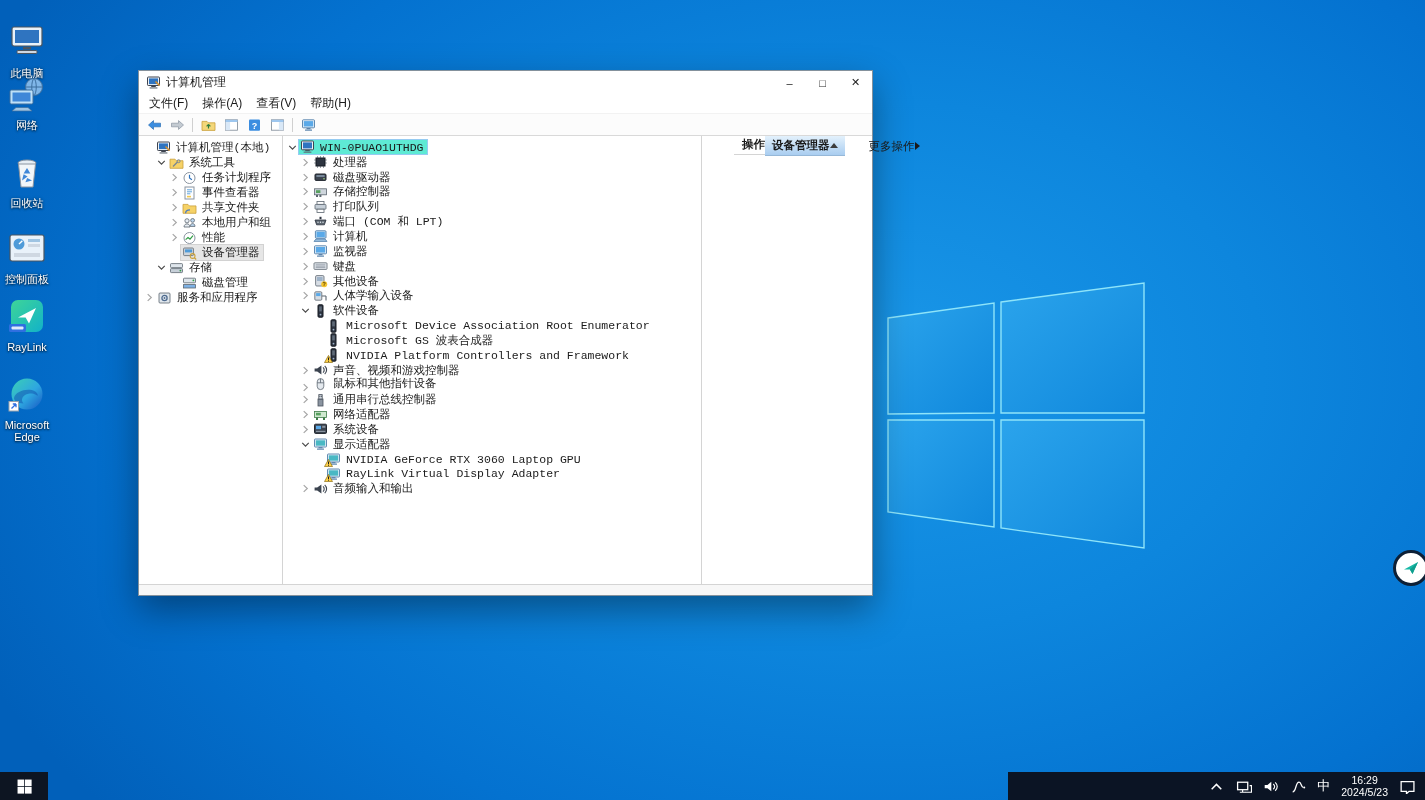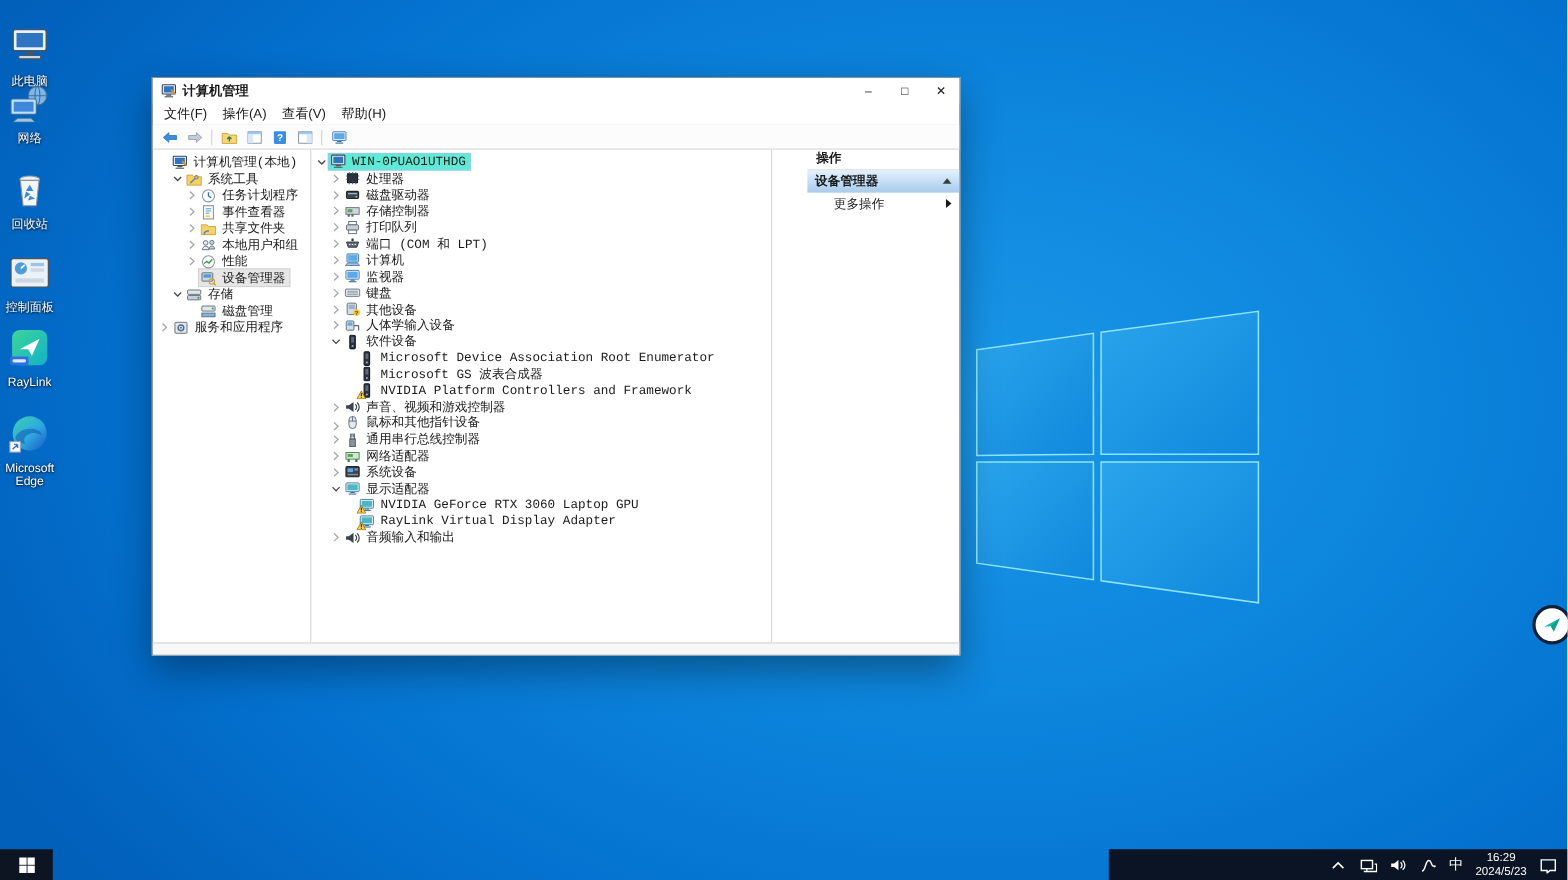--- a/index.html
+++ b/index.html
@@ -24,32 +24,32 @@
   }
   
   .win{
     position:absolute;left:138px;top:70px;width:733px;height:524px;
     background:#fff;border:1px solid #84919c;
     box-shadow:0 14px 34px rgba(0,0,0,.38);
     display:flex;flex-direction:column;font-size:12px;color:#1a1a1a;
   }
   .titlebar{height:23px;flex:none;display:flex;align-items:center;padding-left:7px;background:#fff;}
   .titlebar .ticon16{width:15px;height:14px;margin-right:5px;}
-  .title-text{font-size:12px;font-weight:bold;}
+  .title-text{font-size:12px;}
   .winbtns{margin-left:auto;display:flex;height:100%;}
   .winbtn{width:33px;height:100%;display:flex;align-items:center;justify-content:center;font-size:11px;color:#222;}
   .menubar{height:19px;flex:none;display:flex;align-items:center;padding-left:3px;border-bottom:1px solid #f2f2f2;}
   .menu-item{padding:0 7px;font-size:12px;height:100%;display:flex;align-items:center;}
   .toolbar{height:21px;flex:none;display:flex;align-items:center;padding-left:5px;gap:3px;border-bottom:1px solid #d9d9d9;background:#fcfcfc;}
   .tbtn{width:20px;height:18px;display:flex;align-items:center;justify-content:center;}
   .tsep{width:1px;height:14px;background:#d0d0d0;margin:0 2px;}
   .content{flex:1;display:flex;min-height:0;font-family:Liberation Mono, monospace;}
   .pane-left{width:143px;flex:none;border-right:1px solid #d4d4d4;padding-top:4px;overflow:hidden;}
   .pane-mid{flex:1;border-right:1px solid #d4d4d4;padding-top:4px;overflow:hidden;}
-  .pane-right{width:138px;flex:none;display:flex;flex-direction:column;margin-left:32px;}
+  .pane-right{width:138px;flex:none;display:flex;flex-direction:row;margin-left:32px;}
   .statusbar{height:10px;flex:none;border-top:1px solid #d4d4d4;background:#f7f7f7;}
   
   .trow{display:flex;align-items:center;height:15px;font-size:11.5px;white-space:nowrap;}
   .pane-mid .trow{height:14.85px;}
   .chev{width:12px;flex:none;display:flex;align-items:center;justify-content:center;}
   .selwrap{display:flex;align-items:center;padding:0 2px 0 1px;border:1px solid transparent;}
   .selwrap.focus{background:#5eead4;border-color:#95cbf2;}
   .selwrap.inactive{background:#e6e6e6;border-color:#d2d2d2;}
   .ticon{width:15px;height:14px;margin-right:4px;position:relative;flex:none;}
   .ticon svg.main{display:block;}

